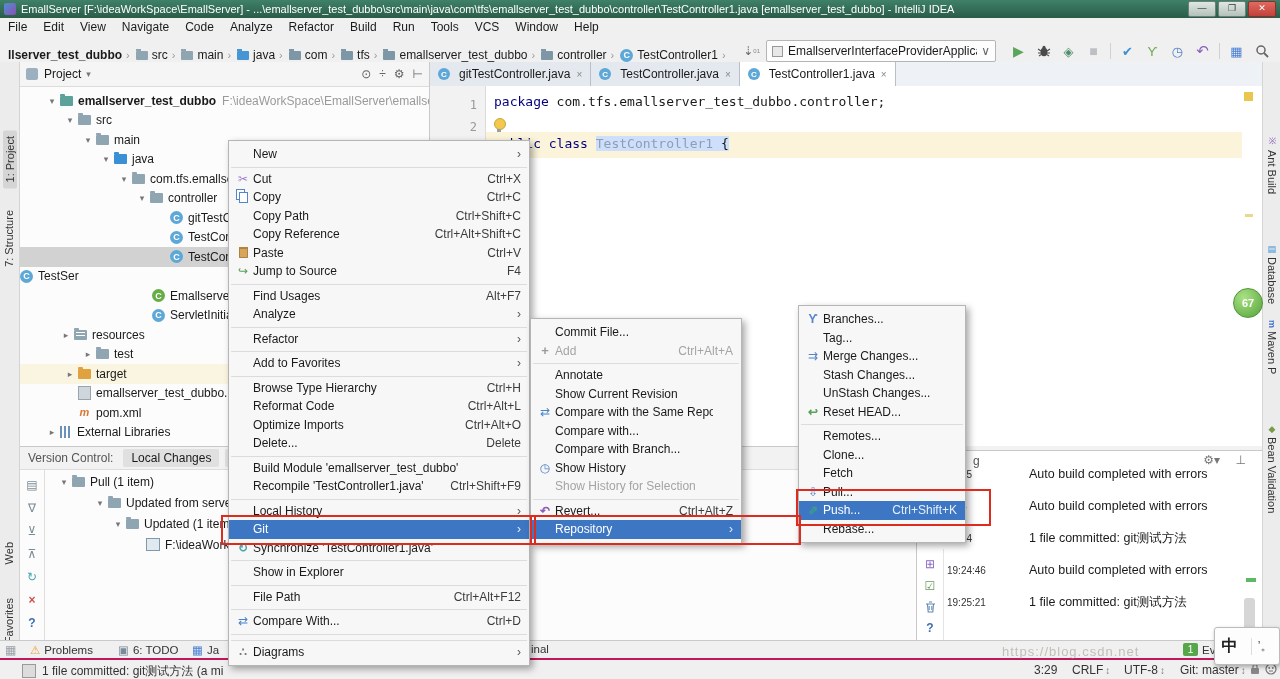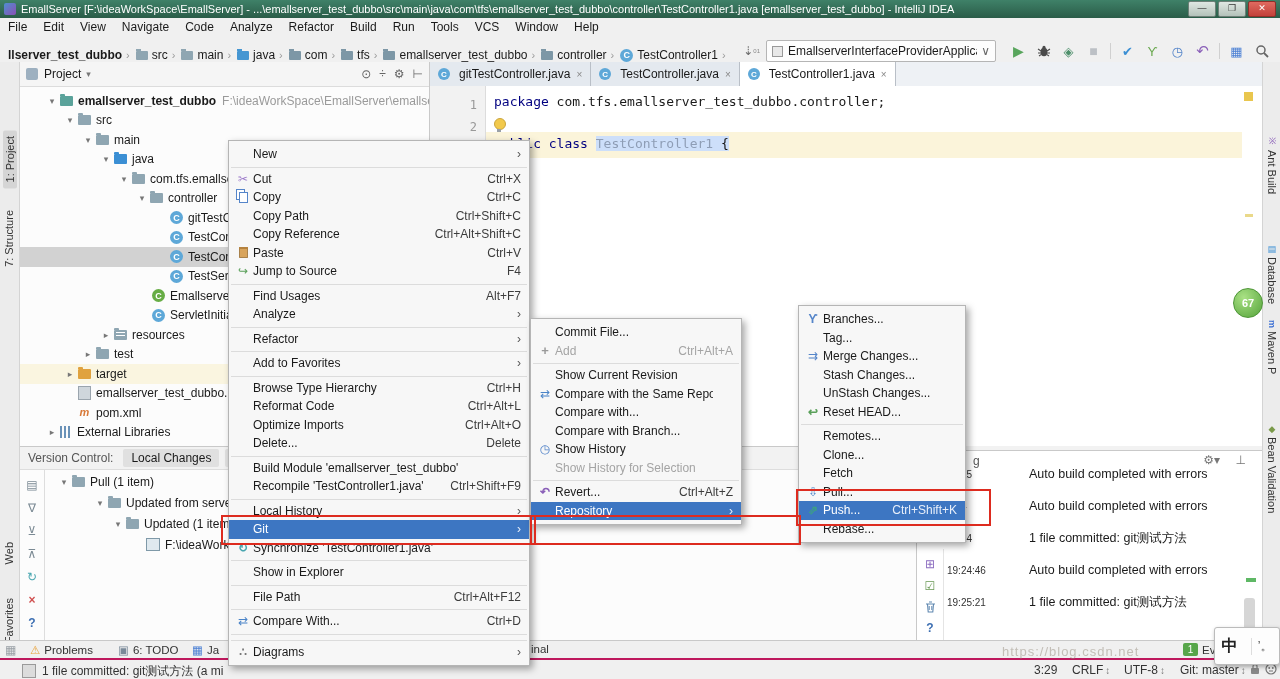--- a/index.html
+++ b/index.html
@@ -352,33 +352,33 @@
         <span class="tlb">gitTestC</span>
       </div>
     <div class="trow" style="padding-left:150px">
         <span class="cicon"></span>
         <span class="tlb">TestCon</span>
       </div>
     <div class="trow selrow" style="padding-left:150px">
         <span class="cicon"></span>
         <span class="tlb">TestCon</span>
       </div>
-    <div class="trow" style="padding-left:150px">
+    <div class="trow" style="">
         <span class="cicon"></span>
         <span class="tlb">TestSer</span>
       </div>
     <div class="trow" style="padding-left:132px">
         <span class="cicon green"></span>
         <span class="tlb">Emallserver</span>
       </div>
     <div class="trow" style="padding-left:132px">
         <span class="cicon"></span>
         <span class="tlb">ServletInitia</span>
       </div>
-    <div class="trow" style="padding-left:78px">
+    <div class="trow" style="padding-left:38px">
         <span class="chev closed"></span>
         <span class="fold res"></span>
         <span class="tlb">resources</span>
       </div>
     <div class="trow" style="padding-left:60px">
         <span class="chev closed"></span>
         <span class="fold"></span>
         <span class="tlb">test</span>
       </div>
     <div class="trow excl" style="padding-left:42px">
@@ -710,20 +710,25 @@
       <span class="sc"></span>
     </div>
   <div class="mi dis">
       <span class="ic plus"></span>
       <span class="lb">Add</span>
       <span class="sc">Ctrl+Alt+A</span>
     </div>
   <div class="msep"></div>
   <div class="mi">
       <span class="ic"></span>
+      <span class="lb">Annotate</span>
+      <span class="sc"></span>
+    </div>
+  <div class="mi">
+      <span class="ic"></span>
       <span class="lb">Show Current Revision</span>
       <span class="sc"></span>
     </div>
   <div class="mi">
       <span class="ic compare"></span>
       <span class="lb">Compare with the Same Repository Version</span>
       <span class="sc"></span>
     </div>
   <div class="mi">
       <span class="ic"></span>

